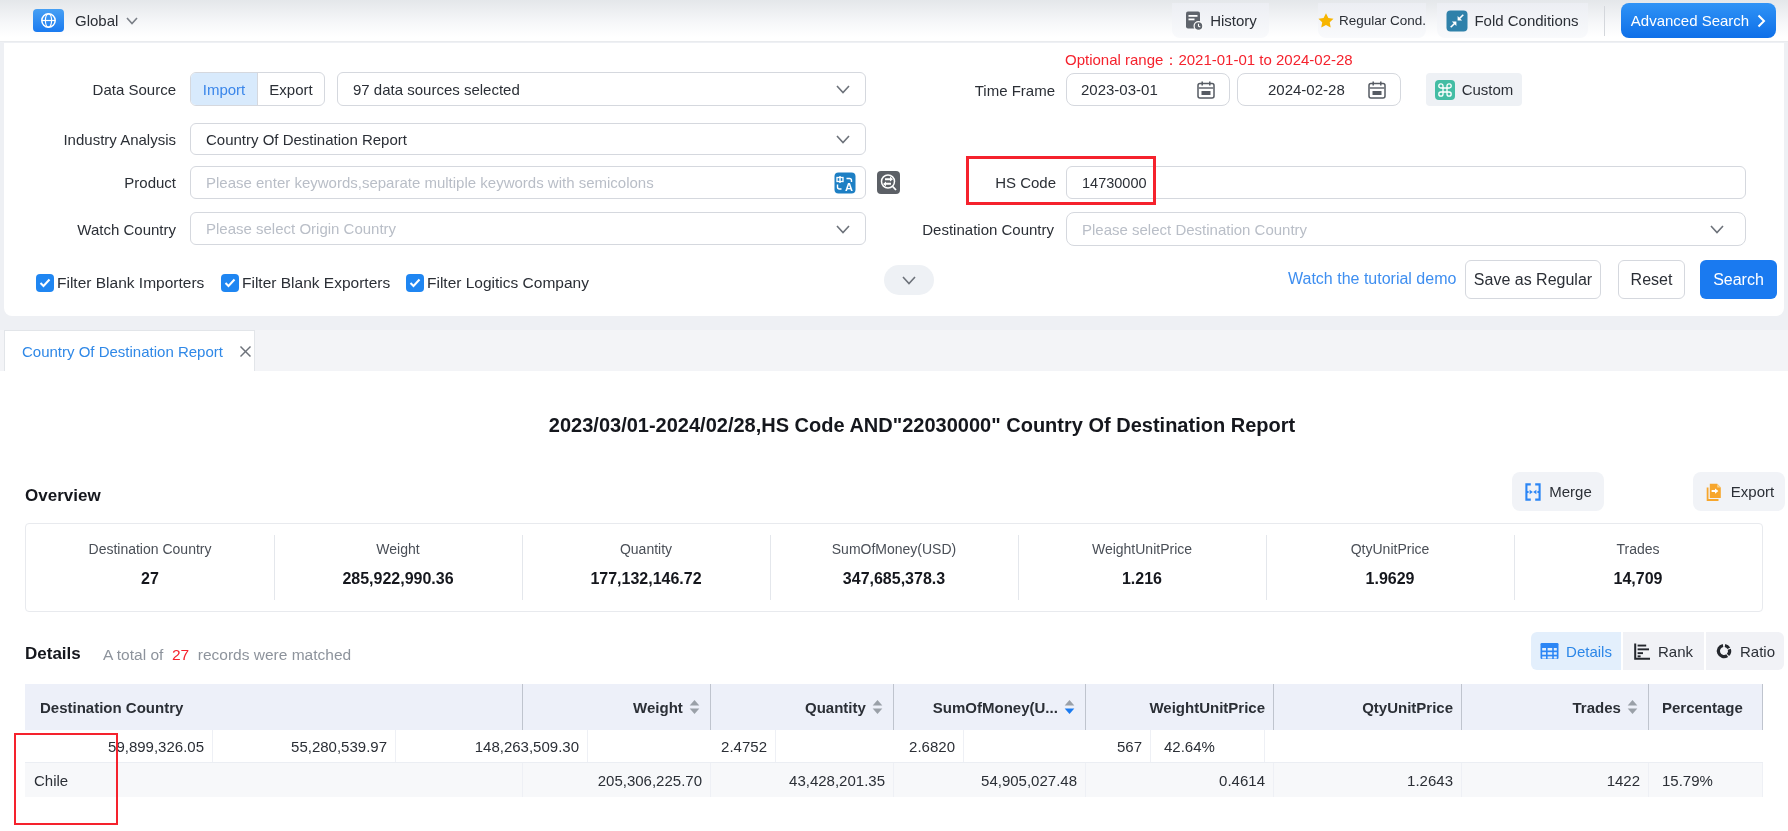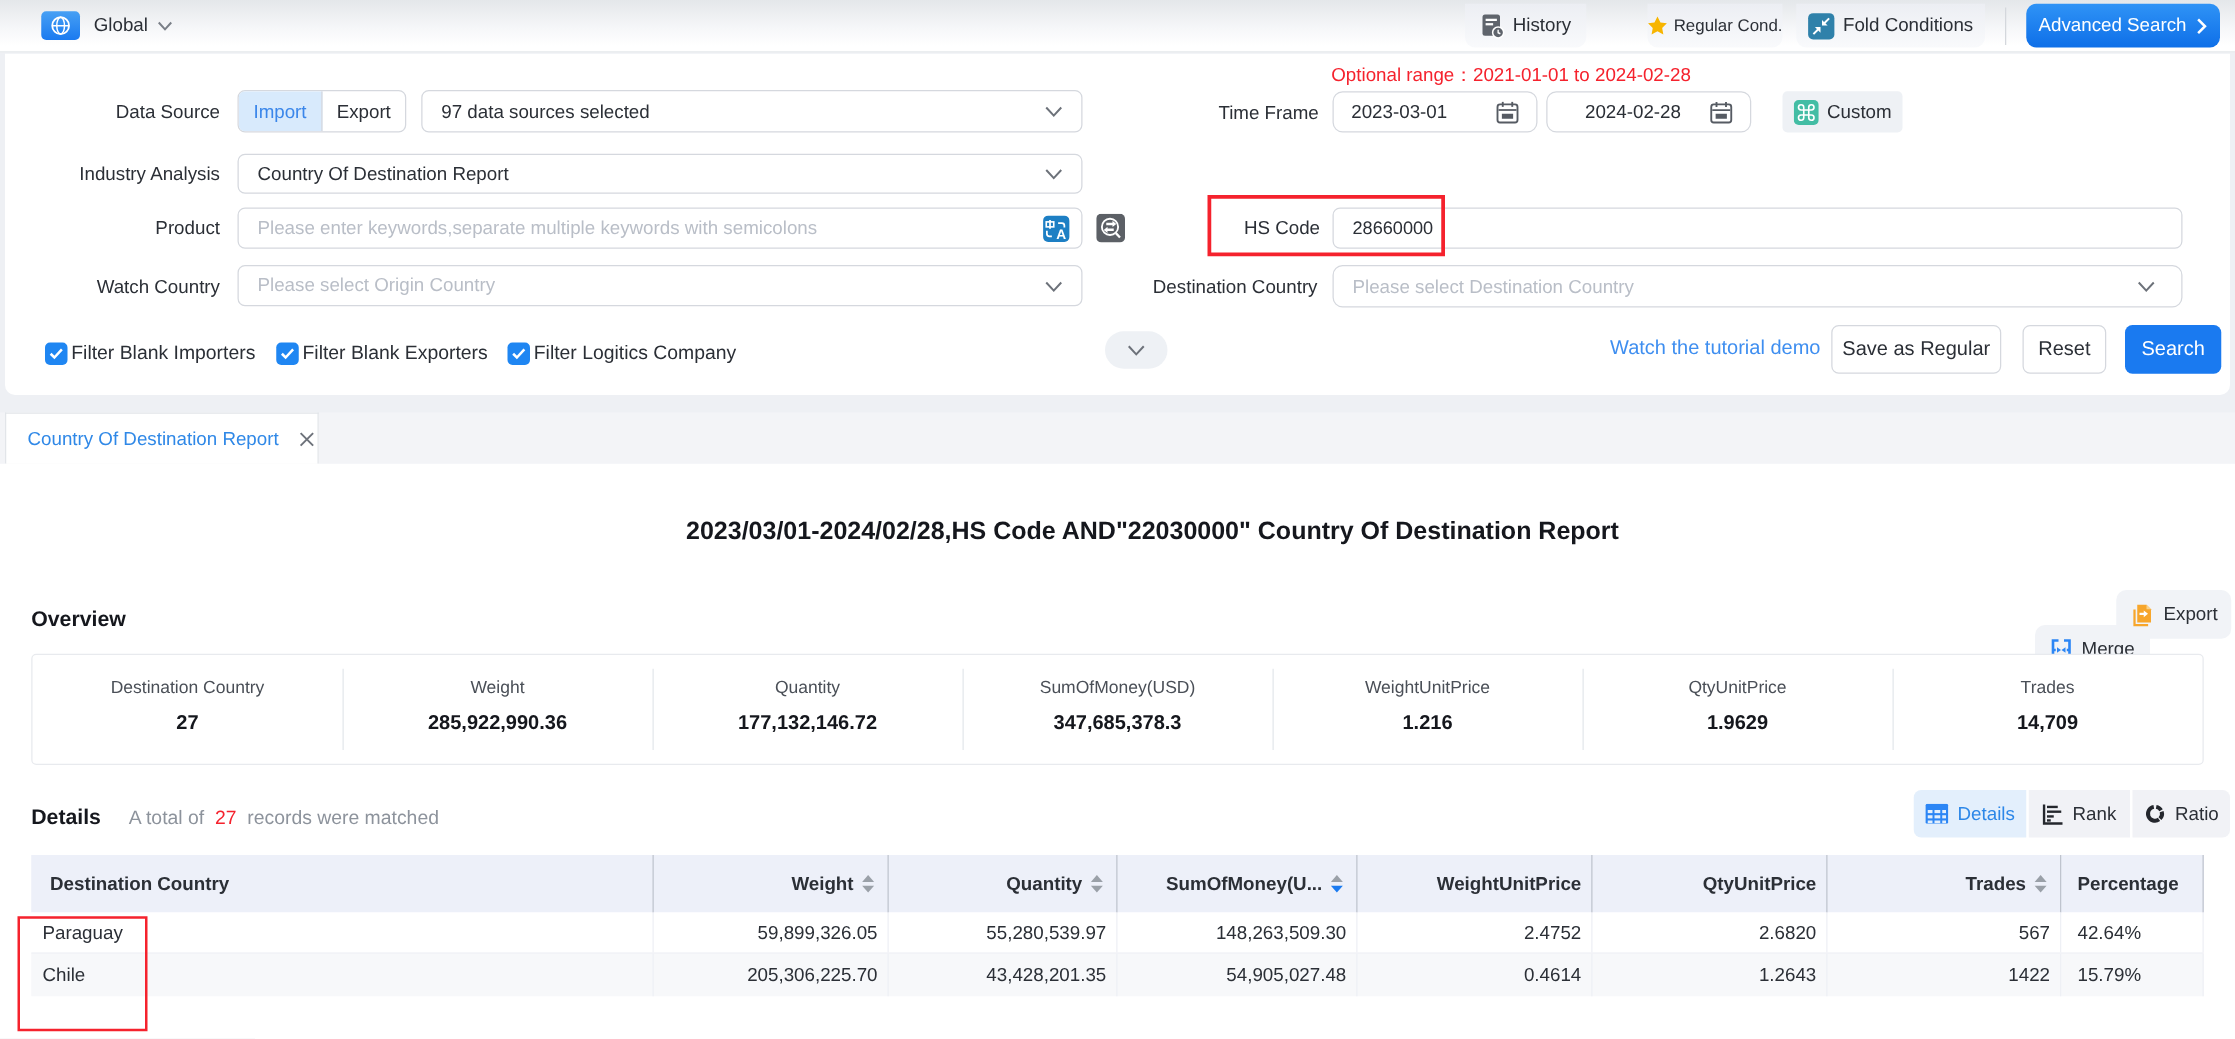--- a/index.html
+++ b/index.html
@@ -177,21 +177,21 @@
 </div>
 <div class="custom">
   <svg width="20" height="20" viewBox="0 0 20 20">
       <rect x="0" y="0" width="20" height="20" rx="4" fill="#43bda4"></rect>
       <path d="M8,8 h4 v4 h-4 z M8,8 H5.8 a2.1,2.1 0 1 1 2.2,-2.2 z M12,8 V5.8 a2.1,2.1 0 1 1 2.2,2.2 z M12,12 h2.2 a2.1,2.1 0 1 1 -2.2,2.2 z M8,12 v2.2 a2.1,2.1 0 1 1 -2.2,-2.2 z" fill="none" stroke="#fff" stroke-width="1.3"></path>
     </svg>
   <span>Custom</span>
 </div>
 
 <div class="flabel" style="left:880px;top:174px;width:176px;">HS Code</div>
-<div class="inp" style="left:1066px;top:166px;width:680px;height:33px;padding-left:15px;font-size:14.5px;">28660000</div>
+<div class="inp" style="left:1066px;top:166px;width:680px;height:33px;padding-left:15px;font-size:14.5px;">14730000</div>
 <div class="redrect1"></div>
 
 <div class="flabel" style="left:879px;top:221px;width:175px;">Destination Country</div>
 <div class="inp" style="left:1066px;top:212px;width:680px;height:34px;padding-left:15px;border-radius:8px;">
     <span class="ph">Please select Destination Country</span>
   <svg class="chev" style="right:20px;" width="16" height="11" viewBox="0 0 16 11">
       <polyline points="2,2 8,8.5 14,2" fill="none" stroke="#6d727a" stroke-width="1.6"></polyline>
     </svg>
 </div>
 
@@ -237,21 +237,21 @@
         <line x1="1.5" y1="1.5" x2="11.5" y2="11.5" stroke="#6d727a" stroke-width="1.5"></line>
         <line x1="11.5" y1="1.5" x2="1.5" y2="11.5" stroke="#6d727a" stroke-width="1.5"></line>
       </svg>
   </div>
 </div>
 <div class="content"></div>
 
 <div class="title">2023/03/01-2024/02/28,HS Code AND"22030000" Country Of Destination Report</div>
 
 <div class="ovhead">Overview</div>
-<div class="mbtn" style="left:1628px;margin-top:28px;">
+<div class="mbtn" style="left:1512px;">
   <svg width="18" height="18" viewBox="0 0 18 18">
       <path d="M6.8,1.4 H2.4 V16.6 H6.8 M11.2,1.4 h4.4 V16.6 h-4.4" fill="none" stroke="#2c86f5" stroke-width="2.1"></path>
       <line x1="2.4" y1="9" x2="4.6" y2="9" stroke="#2c86f5" stroke-width="2"></line>
       <line x1="15.6" y1="9" x2="13.4" y2="9" stroke="#2c86f5" stroke-width="2"></line>
       <polygon points="8.8,9 5.6,6.8 5.6,11.2" fill="#2c86f5"></polygon>
       <polygon points="9.2,9 12.4,6.8 12.4,11.2" fill="#2c86f5"></polygon>
     </svg>
   <span>Merge</span>
 </div>
 <div class="mbtn" style="left:1693px;">
@@ -351,21 +351,20 @@
         </svg></div>
     <div class="th num" style="width:188px;">WeightUnitPrice</div>
     <div class="th num" style="width:188px;">QtyUnitPrice</div>
     <div class="th num" style="width:187px;">Trades&nbsp;<svg width="15" height="16" viewBox="0 0 15 16">
           <polygon points="7.5,1 12.3,6.5 2.7,6.5" fill="#9aa0a8"></polygon>
           <polygon points="7.5,15 12.3,9.5 2.7,9.5" fill="#9aa0a8"></polygon>
         </svg></div>
     <div class="th" style="width:114px;padding-left:13px;">Percentage</div>
   </div>
   <div class="tr">
-    <div class="td" style="width:498px;padding-left:9px;">Paraguay</div>
     <div class="td num" style="width:188px;">59,899,326.05</div>
     <div class="td num" style="width:183px;">55,280,539.97</div>
     <div class="td num" style="width:192px;">148,263,509.30</div>
     <div class="td num" style="width:188px;">2.4752</div>
     <div class="td num" style="width:188px;">2.6820</div>
     <div class="td num" style="width:187px;">567</div>
     <div class="td" style="width:114px;padding-left:13px;">42.64%</div>
   </div>
   <div class="tr alt">
     <div class="td" style="width:498px;padding-left:9px;">Chile</div>

